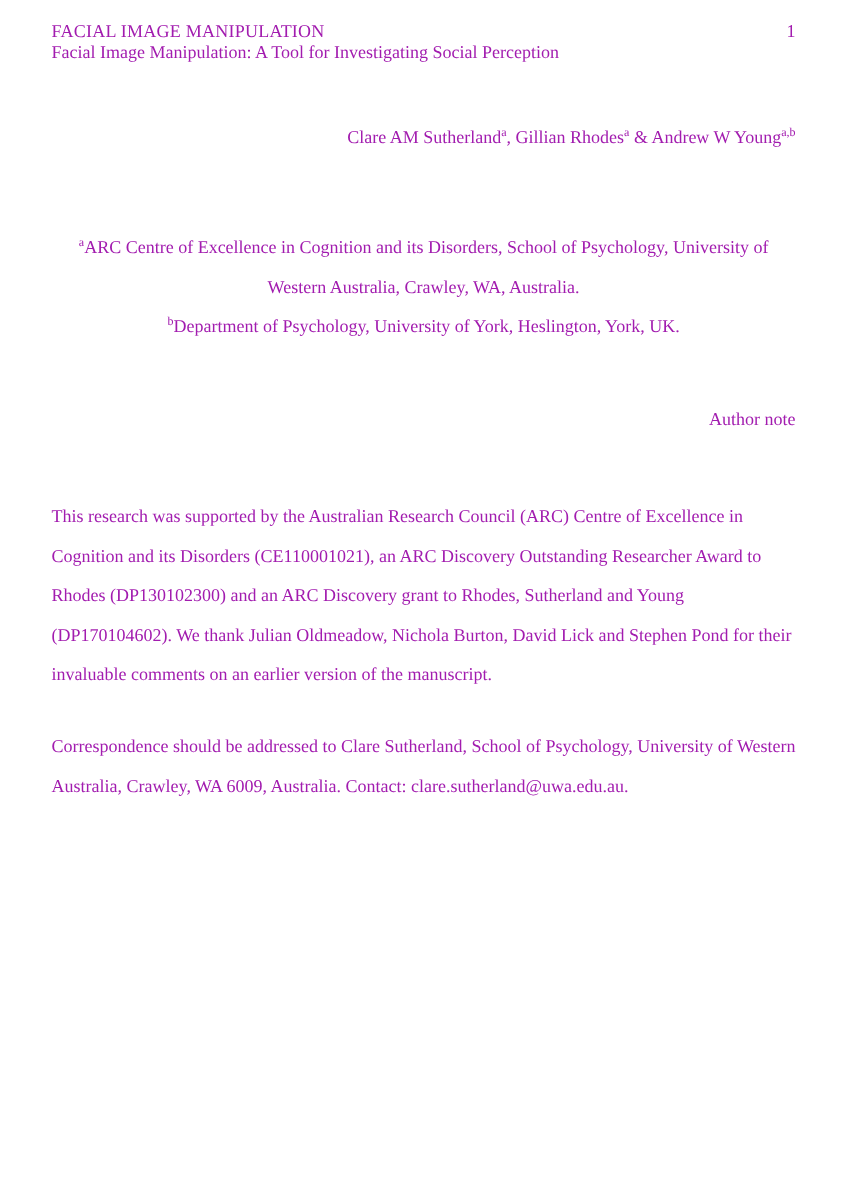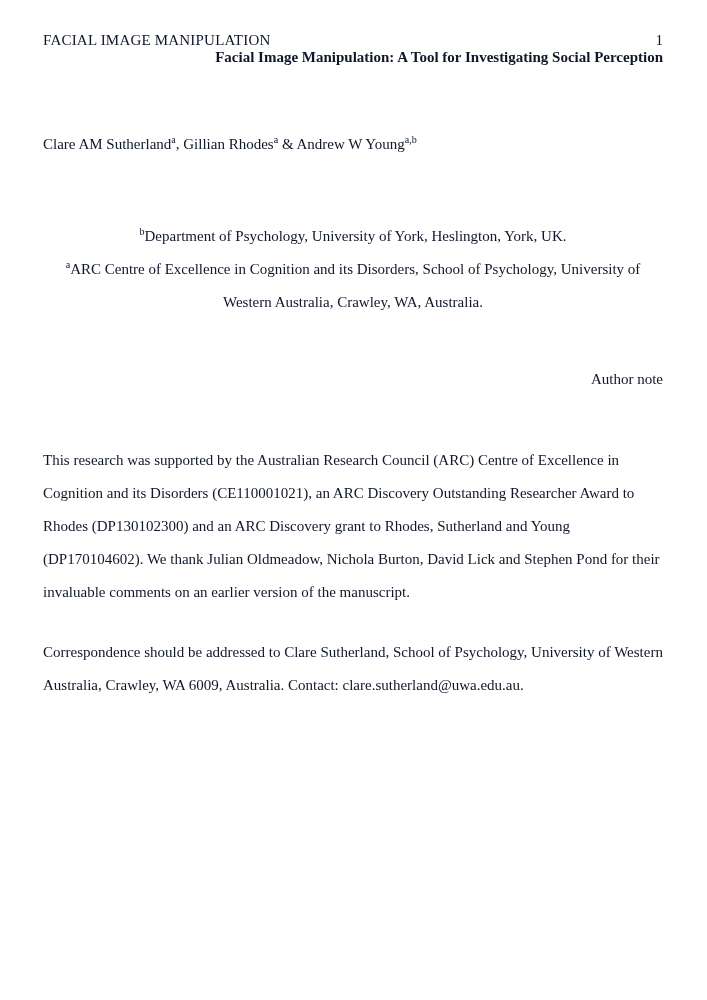--- a/index.html
+++ b/index.html
@@ -5,45 +5,44 @@
   html, body {
     margin: 0;
     padding: 0;
     background: #ffffff;
   }
   .page {
     position: relative;
     width: 707px;
     height: 1000px;
     background: #ffffff;
-    color: #0f172a;
+    color: #a21caf;
     font-family: "Liberation Serif", serif;
     font-size: 15px;
     box-sizing: border-box;
-    padding: 32px 44px 40px 43px;
+    padding: 19px 44px 40px 43px;
     overflow: hidden;
   }
   .page-header {
     display: flex;
     justify-content: space-between;
     align-items: flex-start;
     line-height: 17px;
   }
   .running-head {
     letter-spacing: 0.2px;
   }
   .paper-title {
-    text-align: right;
+    text-align: left;
     line-height: 17px;
     margin-top: 0px;
-    font-weight: bold;
   }
   .authors {
-    text-align: left;
-    margin-top: 68px;
+    text-align: right;
+    margin-top: 52px;
     line-height: 20px;
   }
   sup {
     font-size: 10px;
     line-height: 0;
   }
   .affiliations {
     text-align: center;
     margin-top: 66px;
     line-height: 33px;
@@ -72,22 +71,22 @@
     <span class="page-number">1</span>
   </div>
 
   <div class="paper-title">Facial Image Manipulation: A Tool for Investigating Social Perception</div>
 
   <div class="authors">
     <span>Clare AM Sutherland</span><sup>a</sup><span>, Gillian Rhodes</span><sup>a</sup><span> &amp; Andrew W Young</span><sup>a,b</sup>
   </div>
 
   <div class="affiliations">
+    <div><sup>a</sup><span>ARC Centre of Excellence in Cognition and its Disorders, School of Psychology, University of Western Australia, Crawley, WA, Australia.</span></div>
     <div><sup>b</sup><span>Department of Psychology, University of York, Heslington, York, UK.</span></div>
-    <div><sup>a</sup><span>ARC Centre of Excellence in Cognition and its Disorders, School of Psychology, University of Western Australia, Crawley, WA, Australia.</span></div>
   </div>
 
   <div class="author-note-heading">Author note</div>
 
   <p class="body-paragraph">This research was supported by the Australian Research Council (ARC) Centre of Excellence in Cognition and its Disorders (CE110001021), an ARC Discovery Outstanding Researcher Award to Rhodes (DP130102300) and an ARC Discovery grant to Rhodes, Sutherland and Young (DP170104602). We thank Julian Oldmeadow, Nichola Burton, David Lick and Stephen Pond for their invaluable comments on an earlier version of the manuscript.</p>
 
   <p class="body-paragraph correspondence">Correspondence should be addressed to Clare Sutherland, School of Psychology, University of Western Australia, Crawley, WA 6009, Australia. Contact: clare.sutherland@uwa.edu.au.</p>
 
 </div>
 

